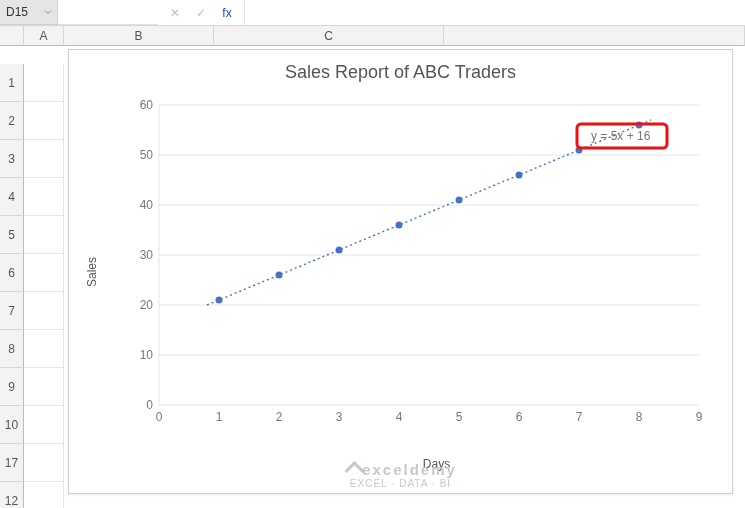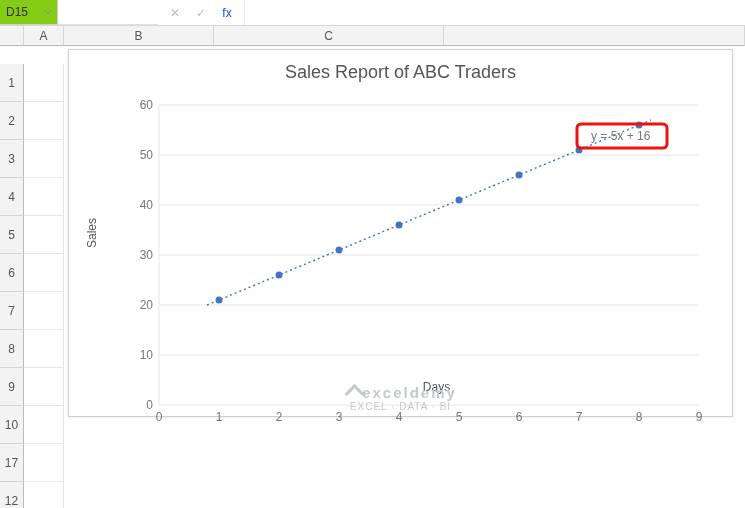--- a/index.html
+++ b/index.html
@@ -25,21 +25,21 @@
     width: 58px;
     border: 1px solid #cfcfcf;
     border-top: none;
     border-left: none;
     display: flex;
     align-items: center;
     padding: 12px 6px;
     font-size: 12px;
     color: #333;
     position: relative;
-    background:#84cc16;
+    background:#e5e5e5;
   }
   .name-box .dd {
     position:absolute; right:2px; top:0; bottom:0; width:14px;
     display:flex; align-items:center; justify-content:center;
     color:#888;
   }
   .fb-gap { width: 100px; border-bottom:1px solid #e2e2e2;}
   .fb-btns {
     display:flex; align-items:center; gap:8px; padding:0 8px;
     color:#bfbfbf;
@@ -84,21 +84,21 @@
   
   .sheet { grid-auto-rows: 38px; }
   .sheet .colhead, .sheet .corner { height:20px; }
   .sheet > .hdr-row { grid-row:1; }
   
   .chart-container {
     position:absolute;
     left: 68px; 
     top: 49px;  
     width: 665px;
-    height: 368px;
+    height: 445px;
     background:#fff;
     border:1px solid #cfcfcf;
     box-shadow: 0 1px 3px rgba(0,0,0,.08);
   }
   .chart-title {
     text-align:center;
     font-size:18px;
     color:#555;
     padding: 12px 0 2px;
     font-weight:400;

